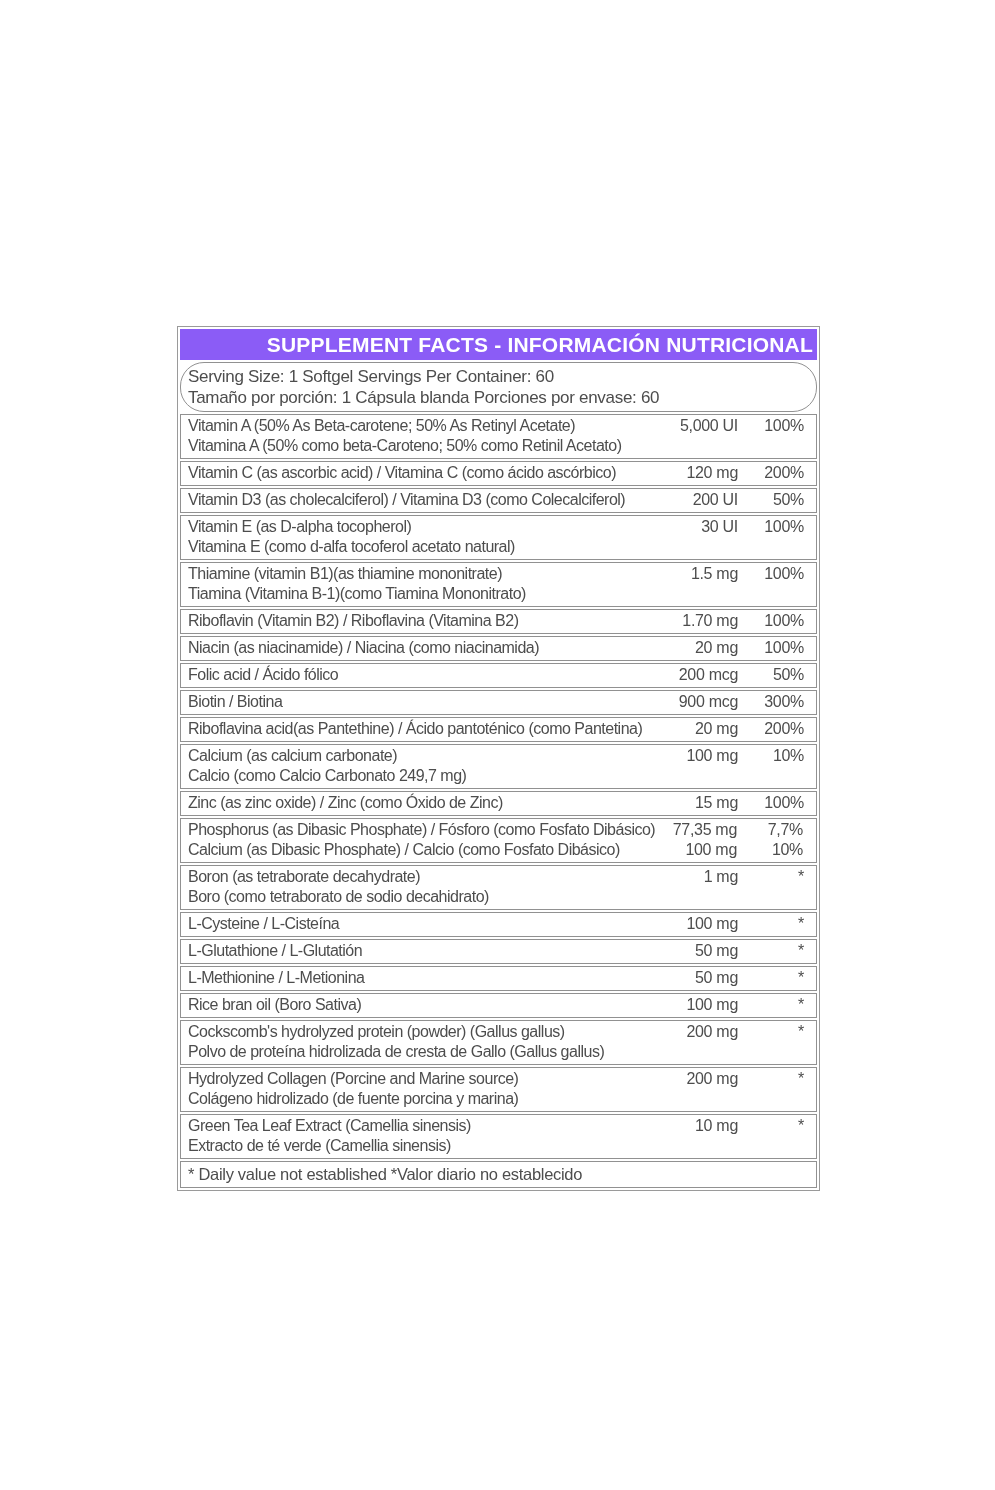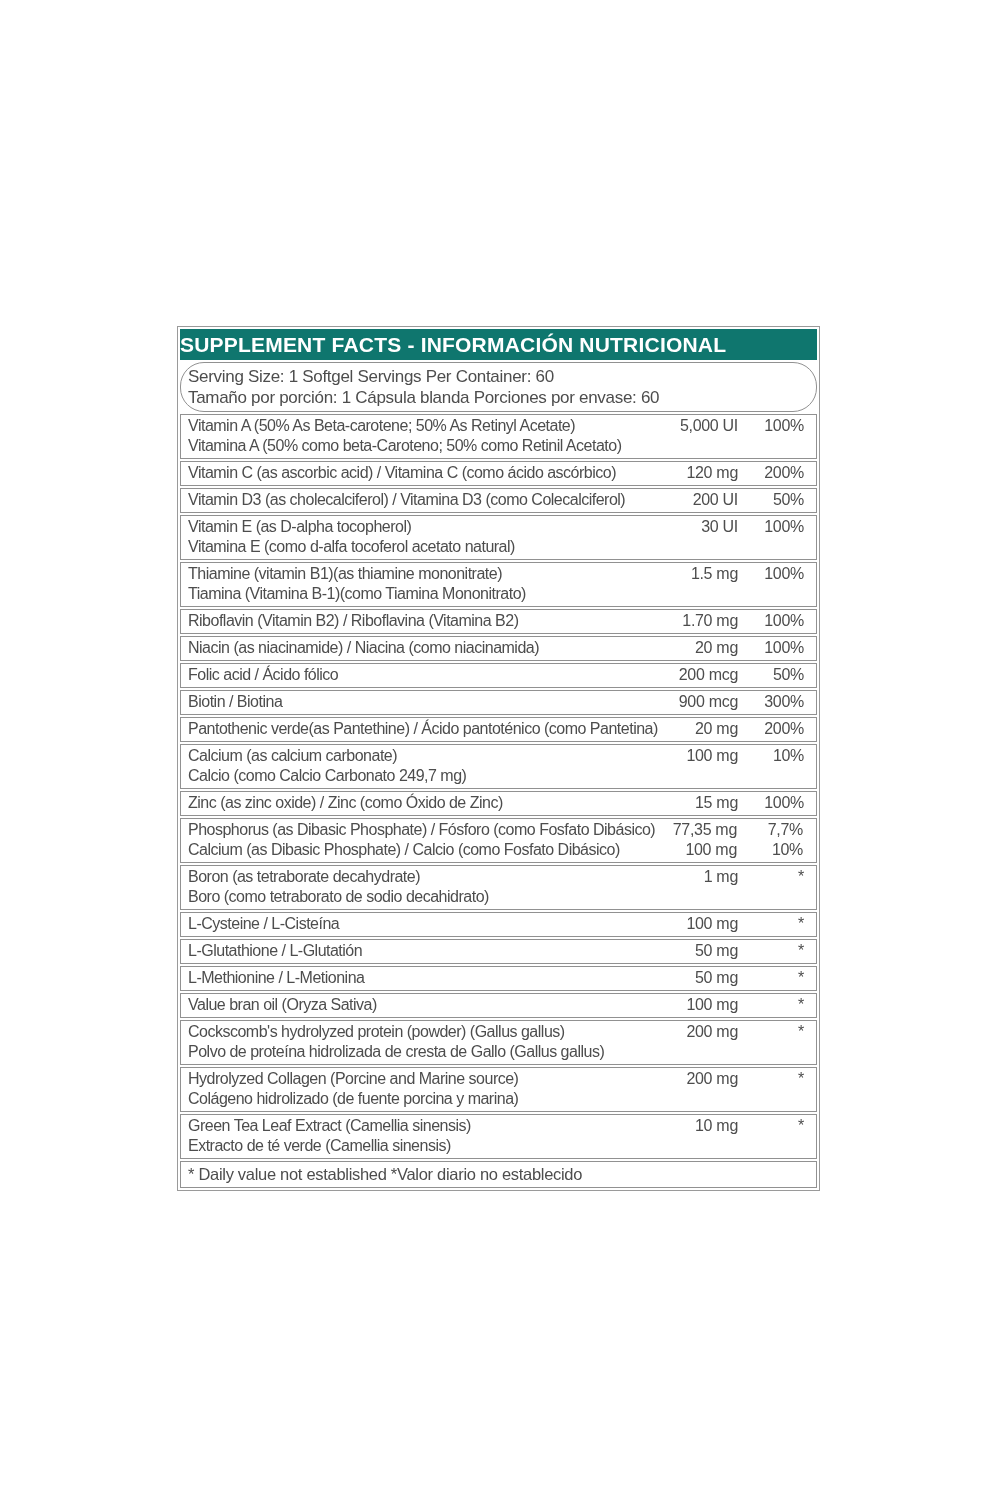--- a/index.html
+++ b/index.html
@@ -14,27 +14,27 @@
     position: absolute;
     left: 177px;
     top: 326px;
     width: 643px;
     border: 1px solid #9a9a9a;
     padding: 2px;
     background: #ffffff;
   }
 
   .header-bar {
-    background: #0f766e;
+    background: #8b5cf6;
     color: #ffffff;
     font-weight: bold;
     font-size: 21px;
     letter-spacing: 0.2px;
-    text-align: left;
-    padding: 5px 10px 4px 0;
+    text-align: right;
+    padding: 5px 4px 4px 0;
     line-height: 22px;
   }
 
   .box {
     border: 1.5px solid #919191;
     margin-top: 2px;
     position: relative;
     color: #4d4d4d;
     background: #ffffff;
   }
@@ -165,21 +165,21 @@
       </div>
       <div class="box row">
         <div class="name">
           <div class="name-line">Biotin / Biotina</div>
         </div>
         <span class="amt">900 mcg</span>
         <span class="pct">300%</span>
       </div>
       <div class="box row">
         <div class="name">
-          <div class="name-line">Pantothenic verde(as Pantethine) / Ácido pantoténico (como Pantetina)</div>
+          <div class="name-line">Riboflavina acid(as Pantethine) / Ácido pantoténico (como Pantetina)</div>
         </div>
         <span class="amt">20 mg</span>
         <span class="pct">200%</span>
       </div>
       <div class="box row">
         <div class="name">
           <div class="name-line">Calcium (as calcium carbonate)</div>
           <div class="name-line">Calcio (como Calcio Carbonato 249,7 mg)</div>
         </div>
         <span class="amt">100 mg</span>
@@ -228,21 +228,21 @@
       </div>
       <div class="box row">
         <div class="name">
           <div class="name-line">L-Methionine / L-Metionina</div>
         </div>
         <span class="amt">50 mg</span>
         <span class="pct">*</span>
       </div>
       <div class="box row">
         <div class="name">
-          <div class="name-line">Value bran oil (Oryza Sativa)</div>
+          <div class="name-line">Rice bran oil (Boro Sativa)</div>
         </div>
         <span class="amt">100 mg</span>
         <span class="pct">*</span>
       </div>
       <div class="box row">
         <div class="name">
           <div class="name-line">Cockscomb's hydrolyzed protein (powder) (Gallus gallus)</div>
           <div class="name-line">Polvo de proteína hidrolizada de cresta de Gallo (Gallus gallus)</div>
         </div>
         <span class="amt">200 mg</span>

